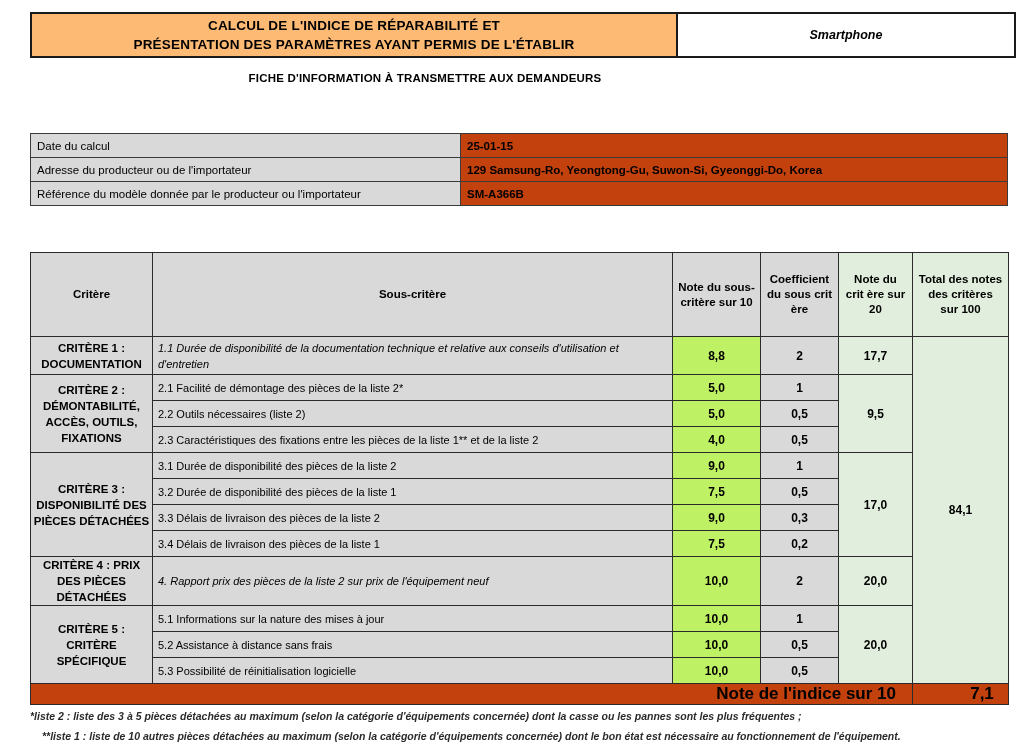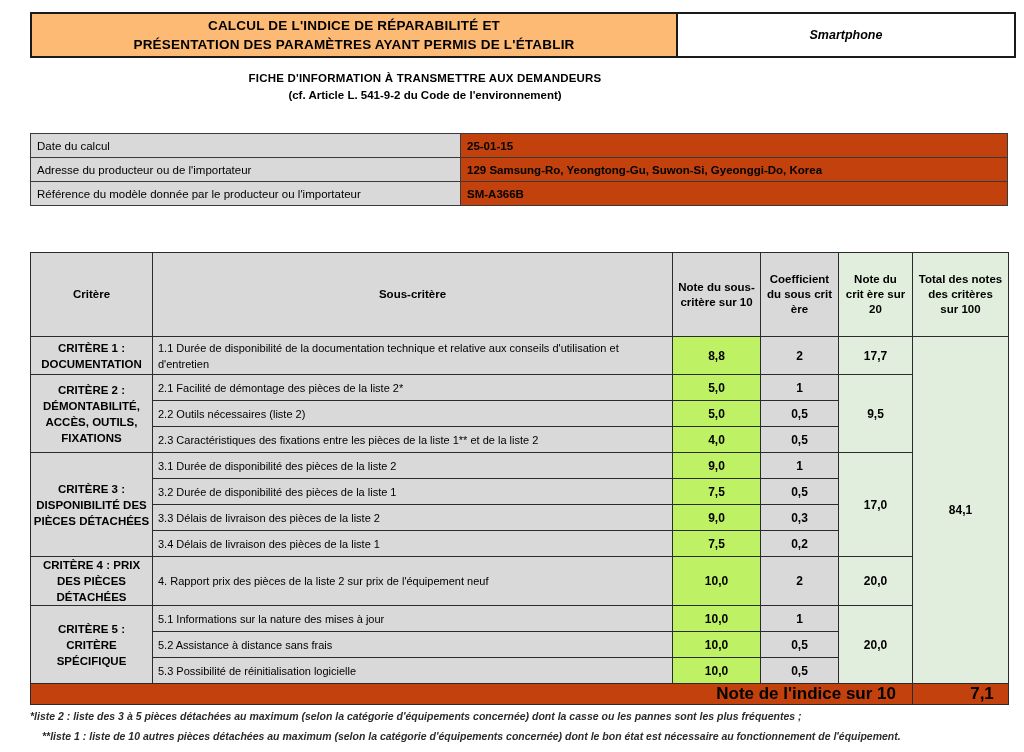--- a/index.html
+++ b/index.html
@@ -159,21 +159,21 @@
   td.crit .inner {
     display: block;
   }
   td.sub {
     background: #d9d9d9;
     text-align: left;
     font-size: 11px;
     line-height: 16px;
     height: 26px;
   }
-  td.sub.tall { height: 38px; }
+  td.sub.tall { height: 38px; font-style: italic; }
   td.note {
     background: #bef264;
     text-align: center;
     font-weight: bold;
     font-size: 12px;
   }
   td.coef {
     background: #d9d9d9;
     text-align: center;
     font-weight: bold;
@@ -231,21 +231,20 @@
   <div class="title-band">
     <div class="title-main">
       <div class="tl">CALCUL DE L'INDICE DE RÉPARABILITÉ ET</div>
       <div class="tl">PRÉSENTATION DES PARAMÈTRES AYANT PERMIS DE L'ÉTABLIR</div>
     </div>
     <div class="title-device">Smartphone</div>
   </div>
 
   <div class="subtitle">
     <div class="s1">FICHE D'INFORMATION À TRANSMETTRE AUX DEMANDEURS</div>
-    <div class="s2">(cf. Article L. 541-9-2 du Code de l'environnement)</div>
   </div>
 
   <table class="info-table">
     <tbody>
       <tr>
         <td class="lbl">Date du calcul</td>
         <td class="val">25-01-15</td>
       </tr>
       <tr>
         <td class="lbl">Adresse du producteur ou de l'importateur</td>

